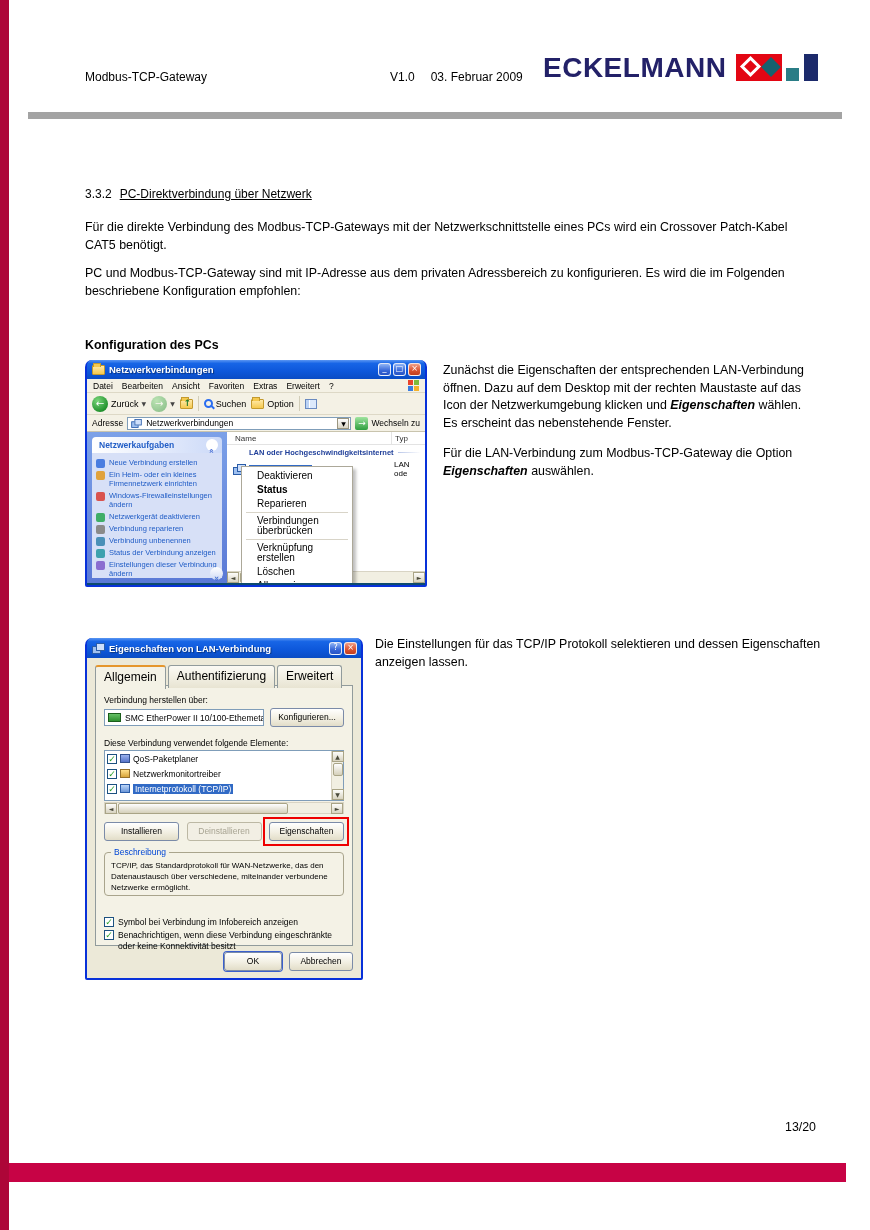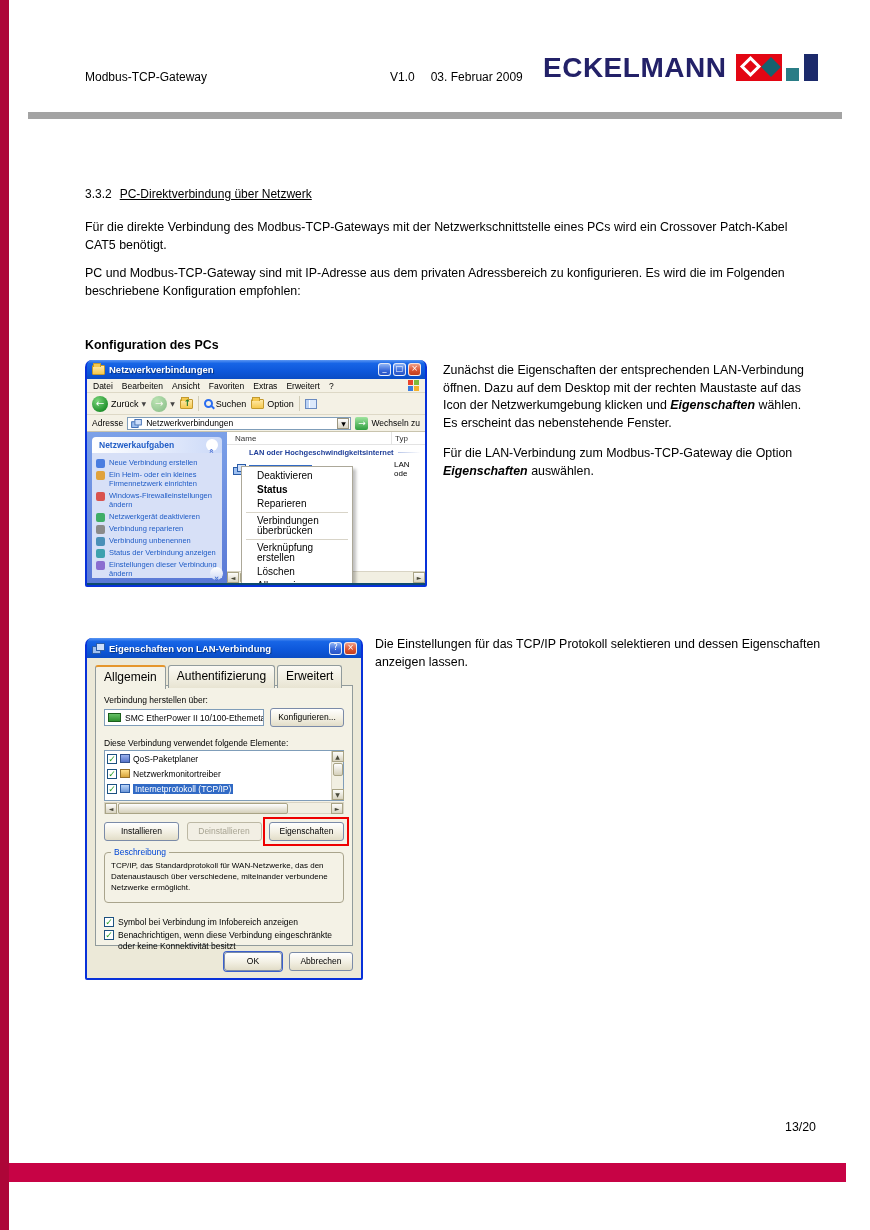--- a/index.html
+++ b/index.html
@@ -143,21 +143,21 @@
   .ico-tcp { background:linear-gradient(#bcd6f8,#6b96d8); border:1px solid #2a5ca8; }
   .el-label.sel { background:#316ac5; color:#fff; padding:0 2px; }
   .vscroll { position:absolute; right:0; top:0; bottom:0; width:12px; background:#f1efe2; border-left:1px solid #d8d4c4;
     display:flex; flex-direction:column; align-items:center; }
   .vthumb { width:10px; height:13px; margin-top:1px; background:linear-gradient(#fefefe,#d5d0ba); border:1px solid #a9a486; border-radius:2px; }
   .dlg-hscroll { position:absolute; left:8px; right:8px; top:116px; height:12px; background:#f1efe2; border:1px solid #d8d4c4;
     display:flex; align-items:center; }
   .btnrow { position:absolute; left:8px; right:8px; top:136px; display:flex; justify-content:space-between; }
   .btnrow .xbtn { width:75px; height:19px; }
   .red-annot { position:absolute; right:3px; top:131px; width:86px; height:29px; border:2px solid #ee0000; z-index:5; }
-  .descbox { position:absolute; left:8px; right:8px; top:166px; height:51px; border:1px solid #a9a48c; border-radius:4px; }
+  .descbox { position:absolute; left:8px; right:8px; top:166px; height:44px; border:1px solid #a9a48c; border-radius:4px; }
   .descbox .legend { position:absolute; top:-6px; left:6px; background:#f4f2e6; padding:0 3px; font-size:8.5px; color:#0046d5; }
   .desc-text { padding:8px 6px 0 6px; font-size:8px; line-height:1.35; color:#000; }
   .chkrow { position:absolute; left:8px; right:8px; display:flex; gap:4px; align-items:flex-start; }
   .chkrow .lbl2 { font-size:8.5px; line-height:1.25; }
   .dlg-actions { position:absolute; right:8px; bottom:7px; display:flex; gap:7px; }
   .btn-ok { width:58px; height:19px; }
   .btn-cancel { width:64px; height:19px; }
 </style>
 </head>
 <body>

